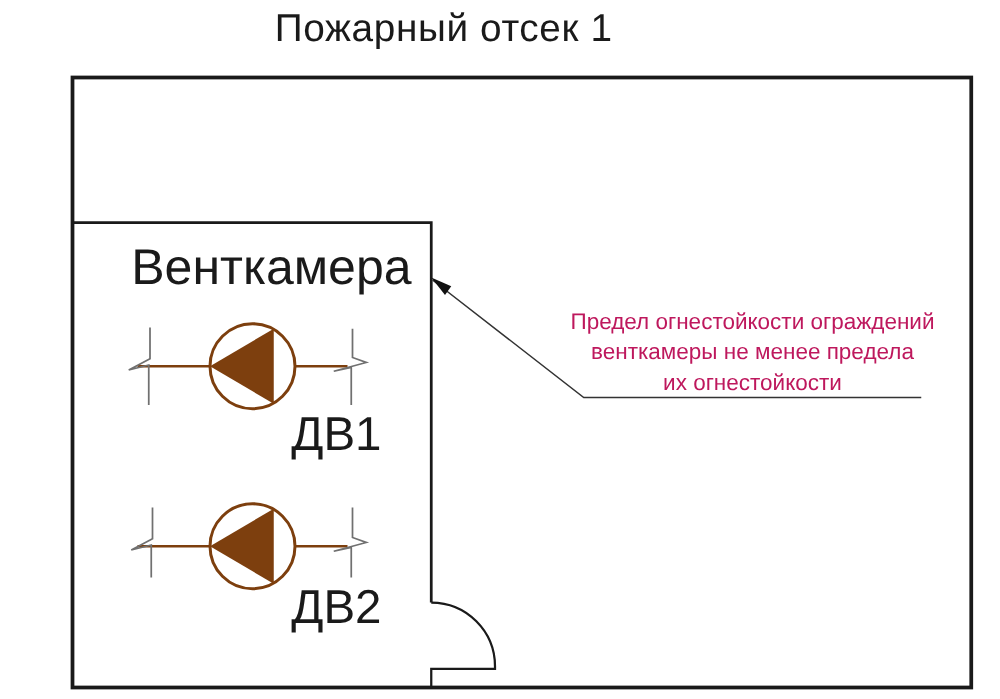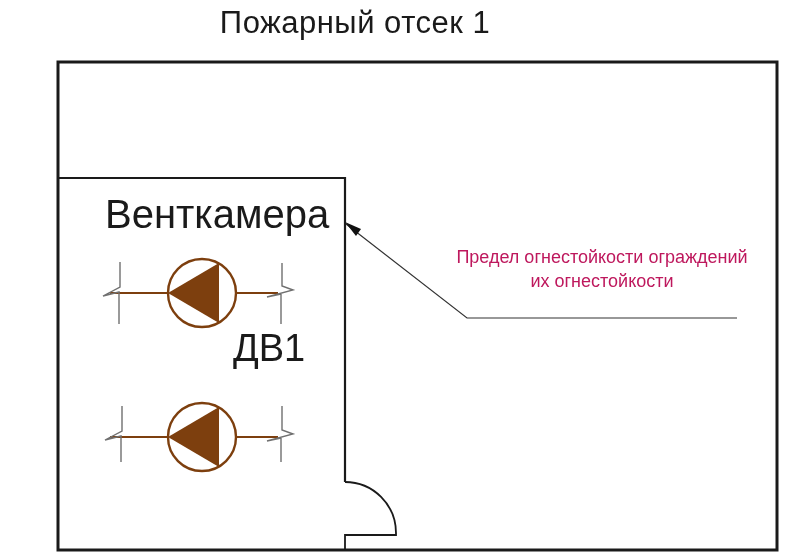--- a/index.html
+++ b/index.html
@@ -68,19 +68,21 @@
     <path class="leader" d="M 346 224 L 467 318 H 737"></path>
     <polygon class="arrowhead" points="345,222 356,236 361,229"></polygon>
   </svg>
 
   <div class="lbl title">Пожарный отсек 1</div>
 
   <div class="lbl room-label">Венткамера</div>
 
   <div class="lbl fan-label fan-label-1">ДВ1</div>
 
+  <div class="lbl fan-label fan-label-2">ДВ2</div>
 
   <div class="annotation">
     <div>Предел огнестойкости ограждений</div>
+    <div>венткамеры не менее предела</div>
     <div>их огнестойкости</div>
   </div>
 
 </div>
 
 </body></html>

